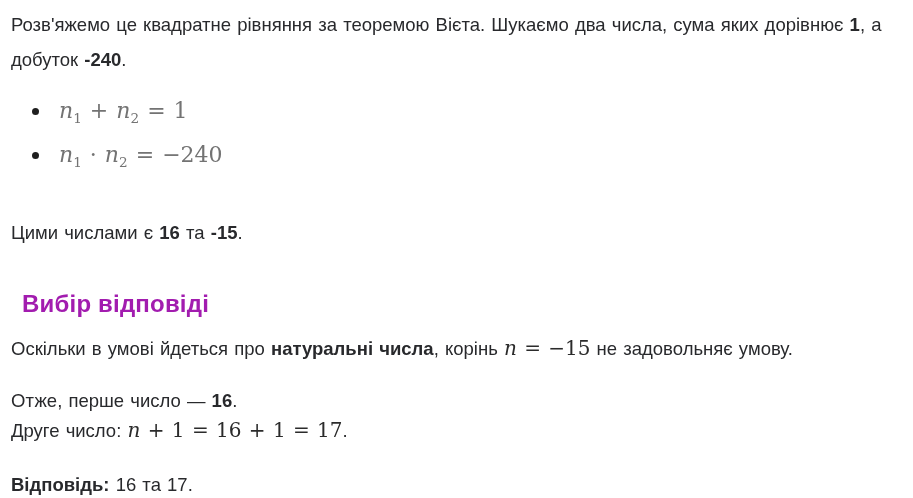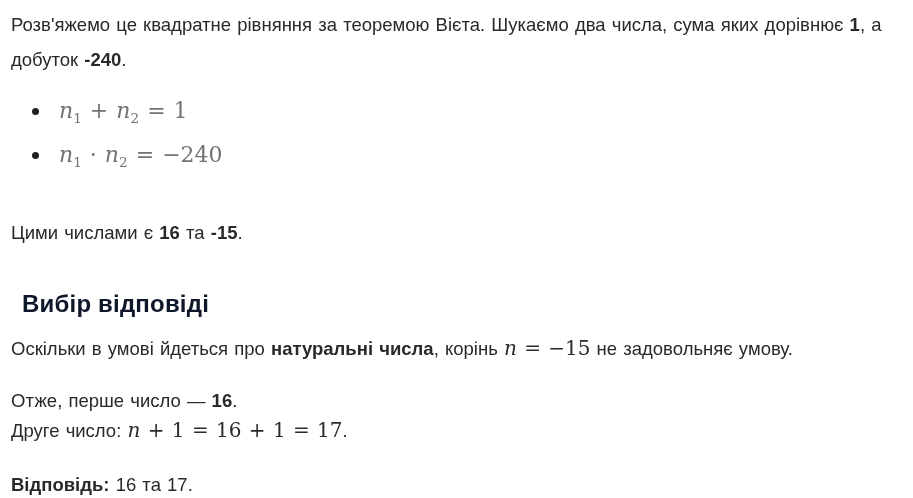--- a/index.html
+++ b/index.html
@@ -72,21 +72,21 @@
   .mn { font-style: normal; }
   .mrest { font-style: normal; }
 
   .numbers-line { margin-top: 44px; line-height: 24px; }
 
   .section-heading {
     margin: 44px 0 0 11px;
     font-size: 24px;
     font-weight: 700;
     line-height: 30px;
-    color: #0f172a;
+    color: #a21caf;
     letter-spacing: 0.2px;
   }
 
   .reason-1 { margin-top: 18px; line-height: 22px; }
   .reason-2 { margin-top: 28px; line-height: 26px; }
   .reason-3 { margin-top: 2px; line-height: 29px; }
   .answer-line { margin-top: 27px; line-height: 26px; }
 </style>
 </head>
 <body>

